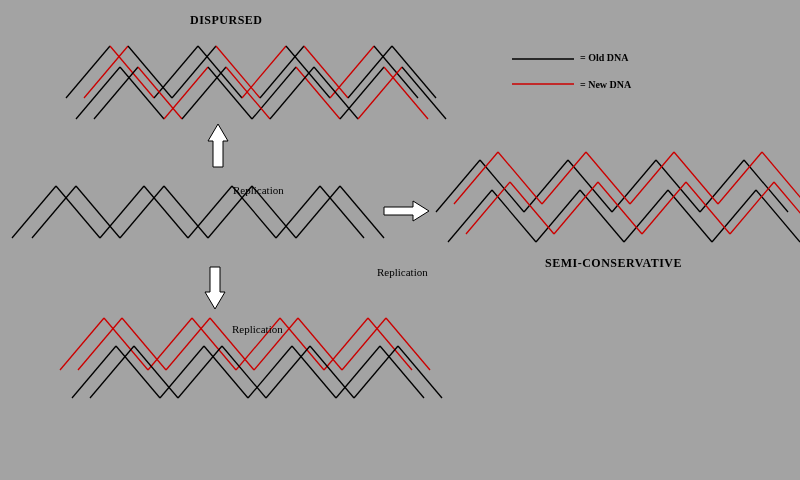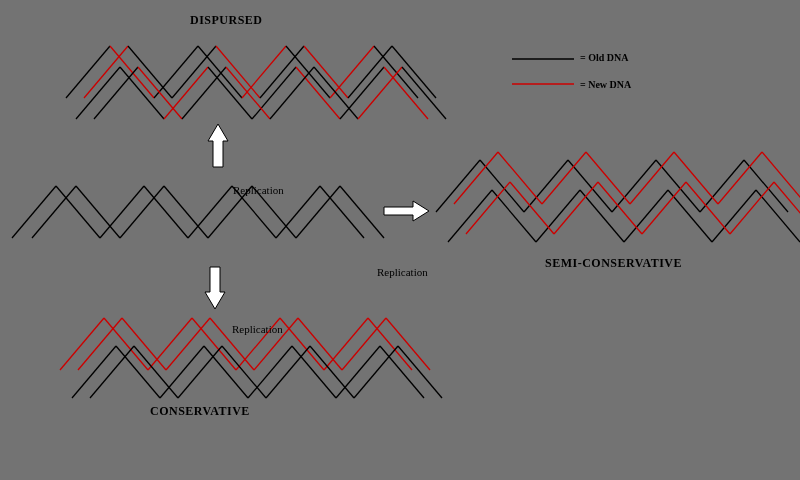--- a/index.html
+++ b/index.html
@@ -1,20 +1,20 @@
 <!DOCTYPE html>
 <html><head>
 <meta charset="utf-8">
 <style>
   html, body { margin: 0; padding: 0; background: #ffffff; }
   .canvas {
     position: relative;
     width: 800px;
     height: 480px;
-    background: #737373;
+    background: #a3a3a3;
     overflow: hidden;
     font-family: "Liberation Serif", serif;
   }
   svg.layer {
     position: absolute;
     left: 0; top: 0;
     width: 800px; height: 480px;
   }
   .label {
     position: absolute;
@@ -172,15 +172,14 @@
   <div class="label legend-text" style="left:580px; top:79px;">= New DNA</div>
 
   <div class="label small" style="left:233px; top:140px;">Replication</div>
 
   <div class="label small" style="left:377px; top:222px;">Replication</div>
 
   <div class="label small" style="left:232px; top:279px;">Replication</div>
 
   <div class="label title centered" style="left:545px; top:256px; width:170px;">SEMI-CONSERVATIVE</div>
 
-  <div class="label title centered" style="left:150px; top:404px; width:160px;">CONSERVATIVE</div>
 
 </div>
 
 </body></html>

